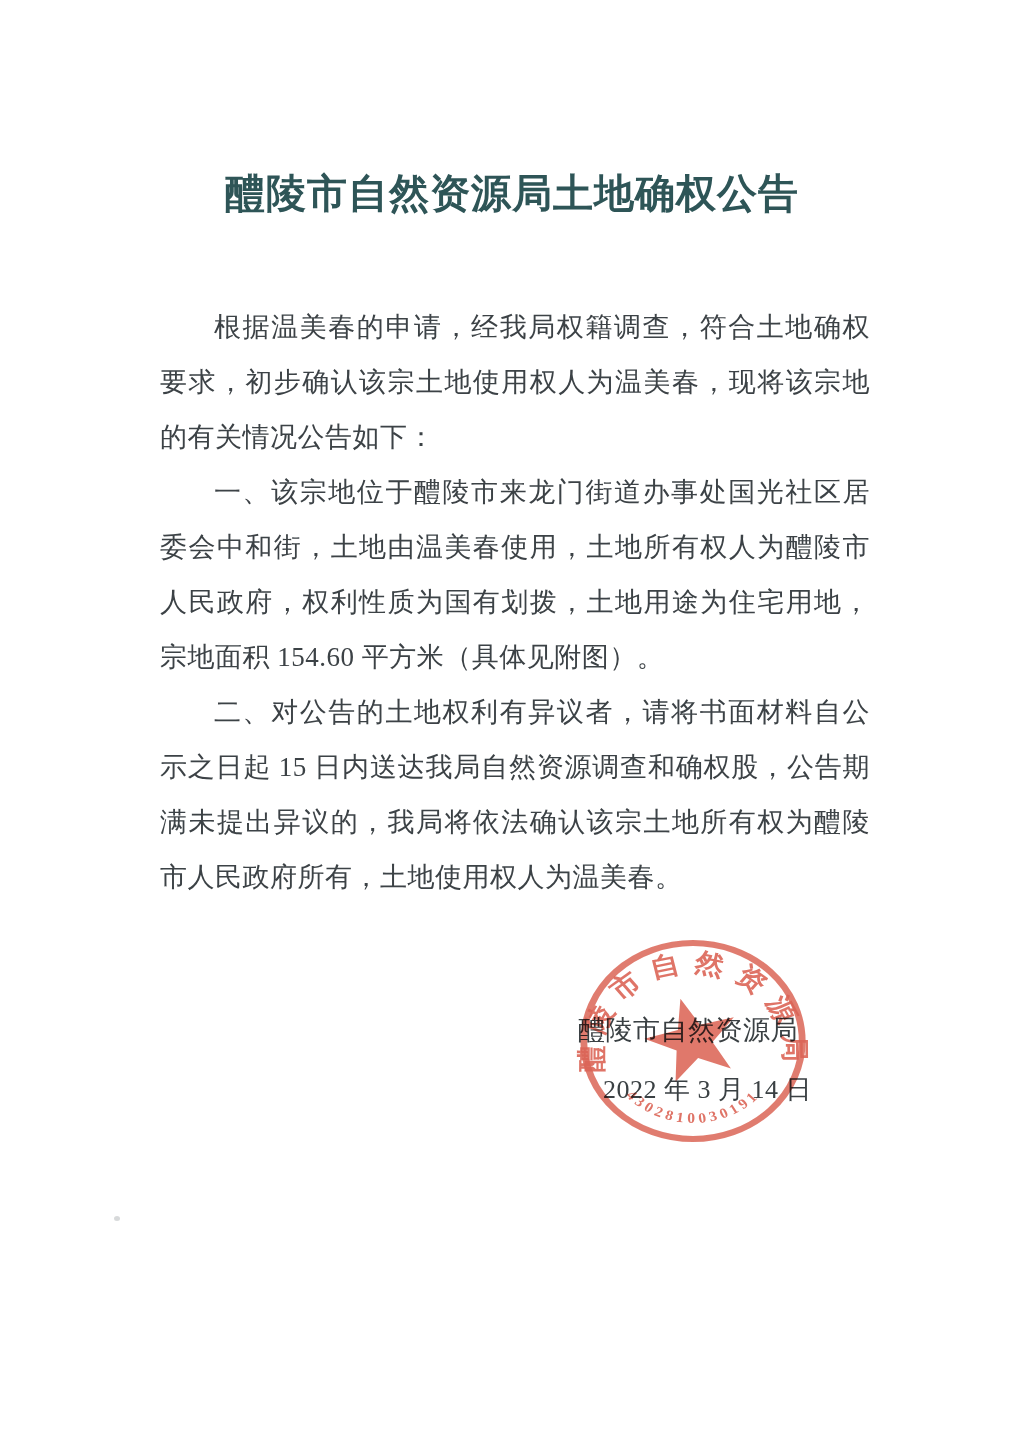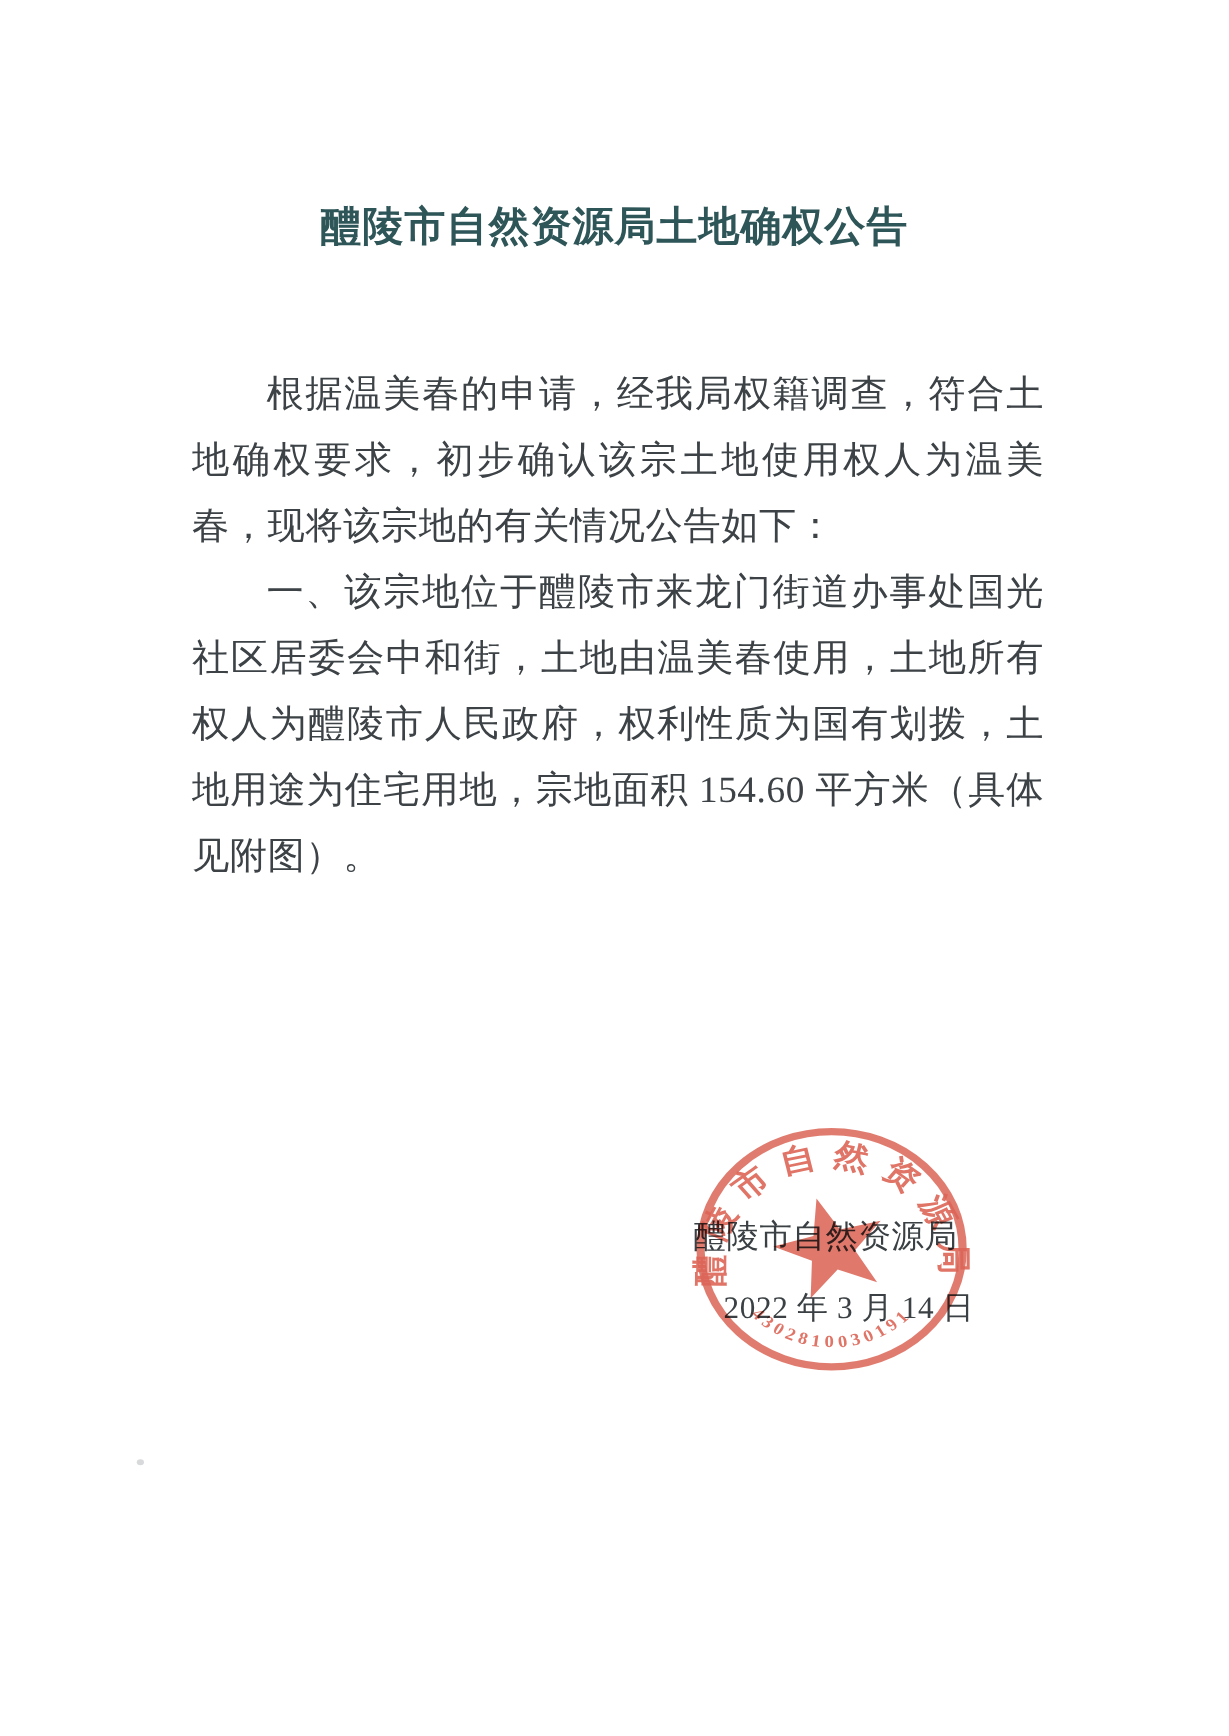--- a/index.html
+++ b/index.html
@@ -15,32 +15,32 @@
     overflow: hidden;
     font-family: "Liberation Serif", serif;
   }
   .doc-title {
     position: absolute;
     top: 166px;
     left: 0;
     width: 1024px;
     margin: 0;
     text-align: center;
-    font-size: 34px;
+    font-size: 40px;
     font-weight: bold;
     letter-spacing: 1px;
     color: #2e5557;
     font-family: "Liberation Serif", serif;
   }
   .doc-body {
     position: absolute;
     top: 300px;
     left: 160px;
     width: 710px;
-    font-size: 31px;
+    font-size: 27px;
     line-height: 55px;
     color: #3c4246;
     text-align: justify;
     letter-spacing: 0.5px;
   }
   .doc-body p {
     margin: 0;
     text-indent: 2em;
   }
   .sig-name {
@@ -88,20 +88,21 @@
 </head>
 <body>
 
 <div class="page">
 
   <h1 class="doc-title">醴陵市自然资源局土地确权公告</h1>
 
   <div class="doc-body">
     <p>根据温美春的申请，经我局权籍调查，符合土地确权要求，初步确认该宗土地使用权人为温美春，现将该宗地的有关情况公告如下：</p>
     <p>一、该宗地位于醴陵市来龙门街道办事处国光社区居委会中和街，土地由温美春使用，土地所有权人为醴陵市人民政府，权利性质为国有划拨，土地用途为住宅用地，宗地面积 154.60 平方米（具体见附图）。</p>
+    <p>二、对公告的土地权利有异议者，请将书面材料自公示之日起 15 日内送达我局自然资源调查和确权股，公告期满未提出异议的，我局将依法确认该宗土地所有权为醴陵市人民政府所有，土地使用权人为温美春。</p>
   </div>
 
   <div class="sig-name">醴陵市自然资源局</div>
 
   <div class="sig-date">2022 年 3 月 14 日</div>
 
   <svg class="seal" viewBox="0 0 240 240" preserveAspectRatio="none">
     <circle cx="120" cy="120" r="112" fill="none" stroke="#d85848" stroke-width="7" opacity="0.85"></circle>
     <polygon points="107.1,71.7 127.2,101.3 161.9,92.8 140,121 158.9,151.5 125.2,139.3 102.1,166.7 103.2,130.9 70.1,117.4 104.5,107.4" fill="#d85848" fill-opacity="0.88"></polygon>
     <defs>

